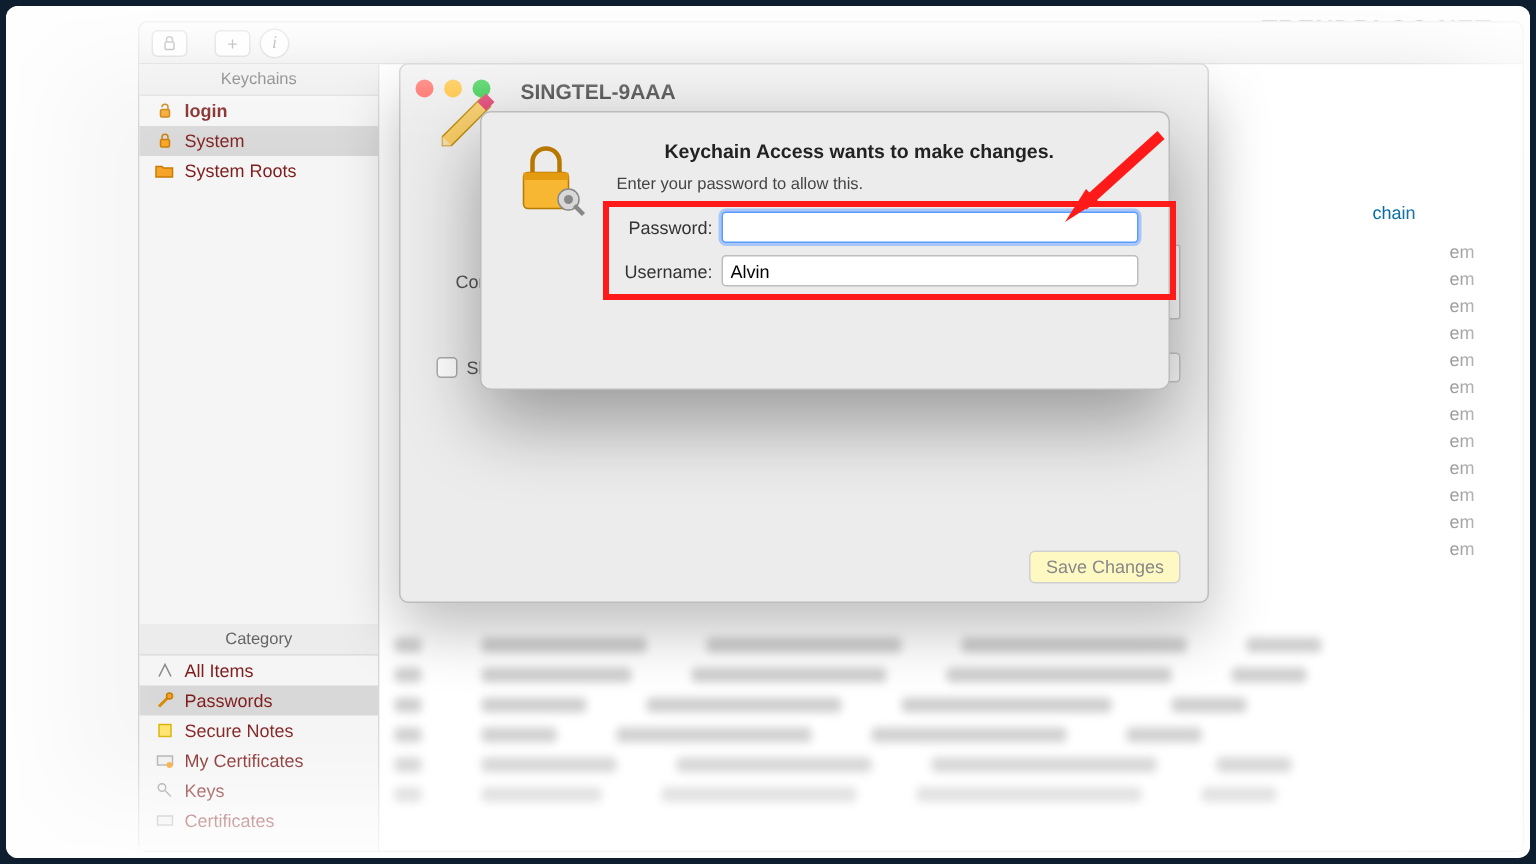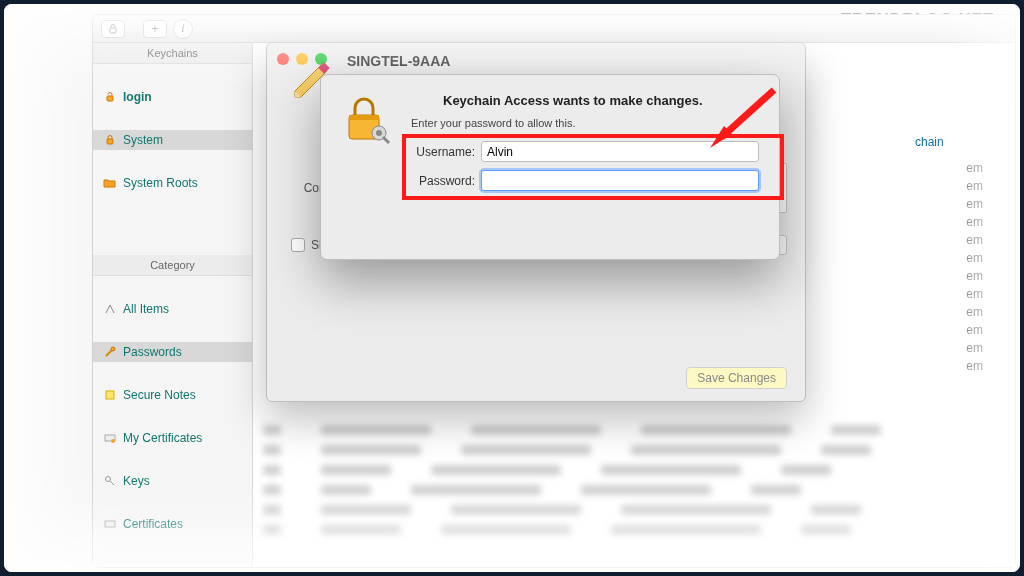--- a/index.html
+++ b/index.html
@@ -39,24 +39,24 @@
     background: linear-gradient(#f8f8f8,#e8e8e8);
     border-bottom: 1px solid #d0d0d0;
     display: flex; align-items: center; gap: 6px; padding: 0 8px;
     border-radius: 6px 6px 0 0;
   }
   .tb-btn { width:24px; height:18px; border:1px solid #c8c8c8; border-radius:4px; background:#fdfdfd; display:flex; align-items:center; justify-content:center; color:#777; font-size:12px;}
   .tb-btn.round { width:20px; height:20px; border-radius:50%; }
   .kc-sidebar {
     position:absolute; left:0; top:28px; bottom:0; width:160px;
     background:#f5f5f5; border-right:1px solid #d8d8d8;
-    display:flex; flex-direction:column;gap:23px;
+    display:flex; flex-direction:column;
   }
   .sb-head { text-align:center; color:#666; font-size:11px; padding:4px 0; background:#ececec; border-bottom:1px solid #ddd;}
-  .sb-item { display:flex; align-items:center; gap:6px; padding:3px 10px; color:#0f766e;}
+  .sb-item { display:flex; align-items:center; gap:6px; padding:3px 10px; color:#7f1d1d;}
   .sb-item.sel { background:#d8d8d8; }
   .sb-item.bold { font-weight:700;}
   .sb-icon { width:14px; height:14px; display:flex; align-items:center; justify-content:center;}
   .spacer { flex:1;}
   .kc-main {
     position:absolute; left:160px; top:28px; right:0; bottom:0;
     background:#fff;
     overflow:hidden;
   }
   .list-col-head {
@@ -340,26 +340,26 @@
         <rect x="10" y="22" width="30" height="5" fill="#e49b10"></rect>
         <circle cx="40" cy="40" r="7" fill="#d8d8d8" stroke="#888"></circle>
         <circle cx="40" cy="40" r="3" fill="#888"></circle>
         <path d="M44 44 L50 50" stroke="#888" stroke-width="3"></path>
       </svg>
     </span>
     <div class="auth-title">Keychain Access wants to make changes.</div>
     <div class="auth-sub">Enter your password to allow this.</div>
     <div class="auth-form">
       <div class="auth-row">
+        <div class="auth-label">Password:</div>
+        <input type="password" class="auth-input focus" value="" style="">
+      </div>
+      <div class="auth-row">
         <div class="auth-label">Username:</div>
         <input class="auth-input" value="Alvin" style="">
-      </div>
-      <div class="auth-row">
-        <div class="auth-label">Password:</div>
-        <input type="password" class="auth-input focus" value="" style="">
       </div>
     </div>
   </div>
 
   <div class="red-box"></div>
   <div class="arrow">
     <svg width="80" height="70" viewBox="0 0 80 70">
       <line x1="70" y1="8" x2="18" y2="55" stroke="#ff1a1a" stroke-width="7"></line>
       <polygon points="6,66 28,52 20,44" fill="#ff1a1a"></polygon>
     </svg>

